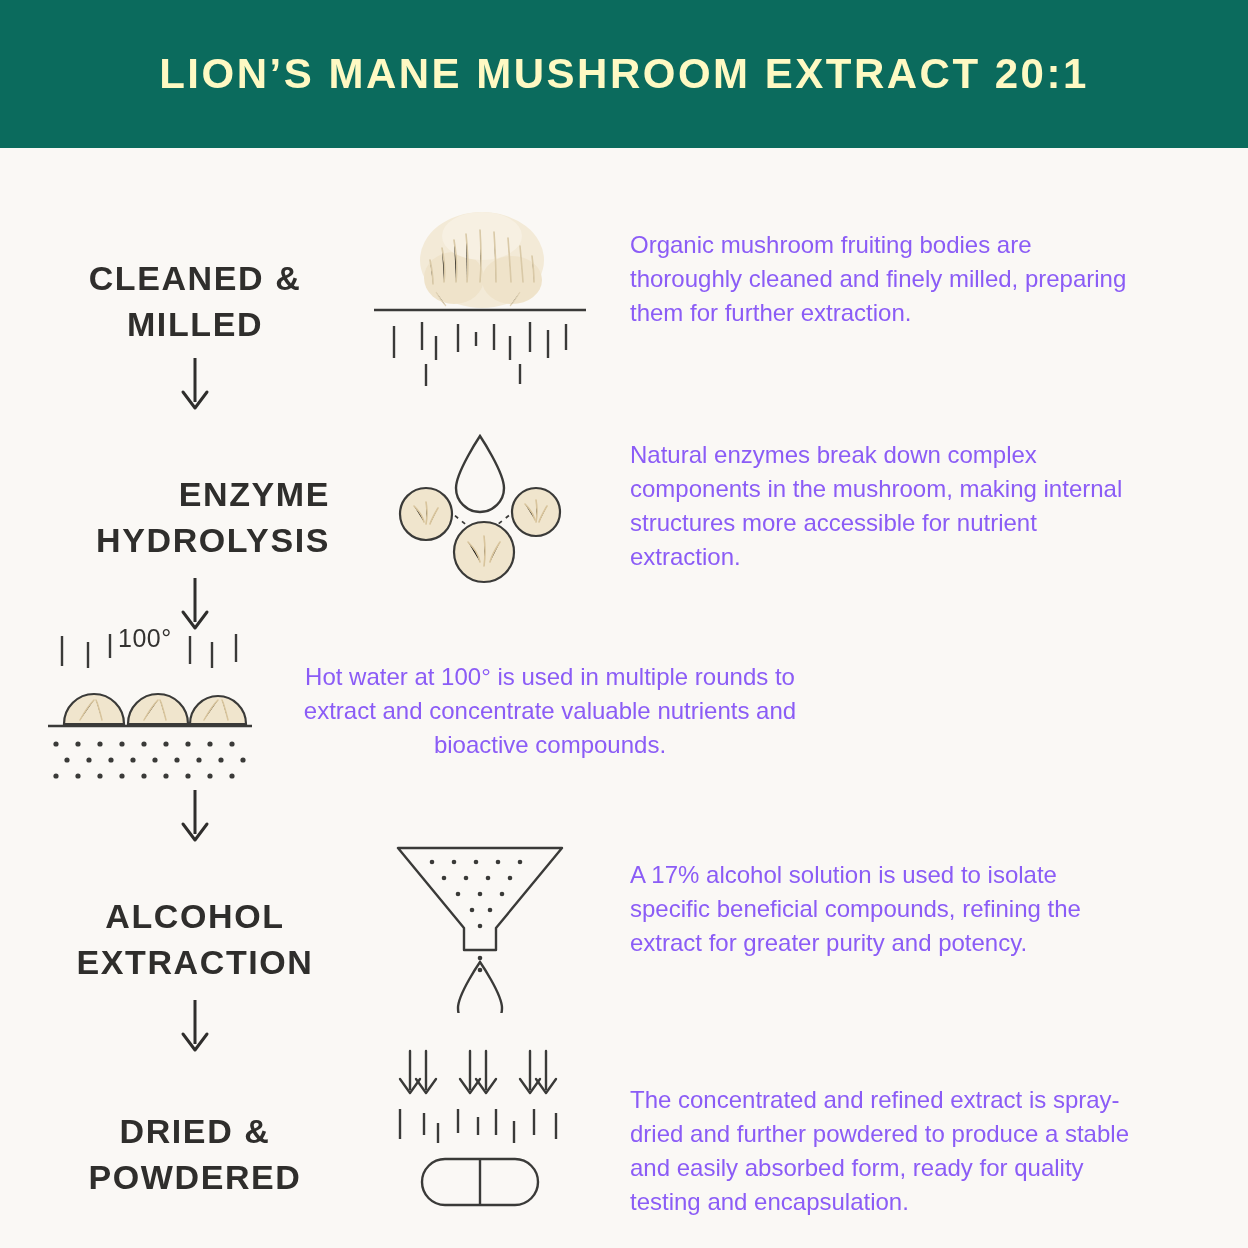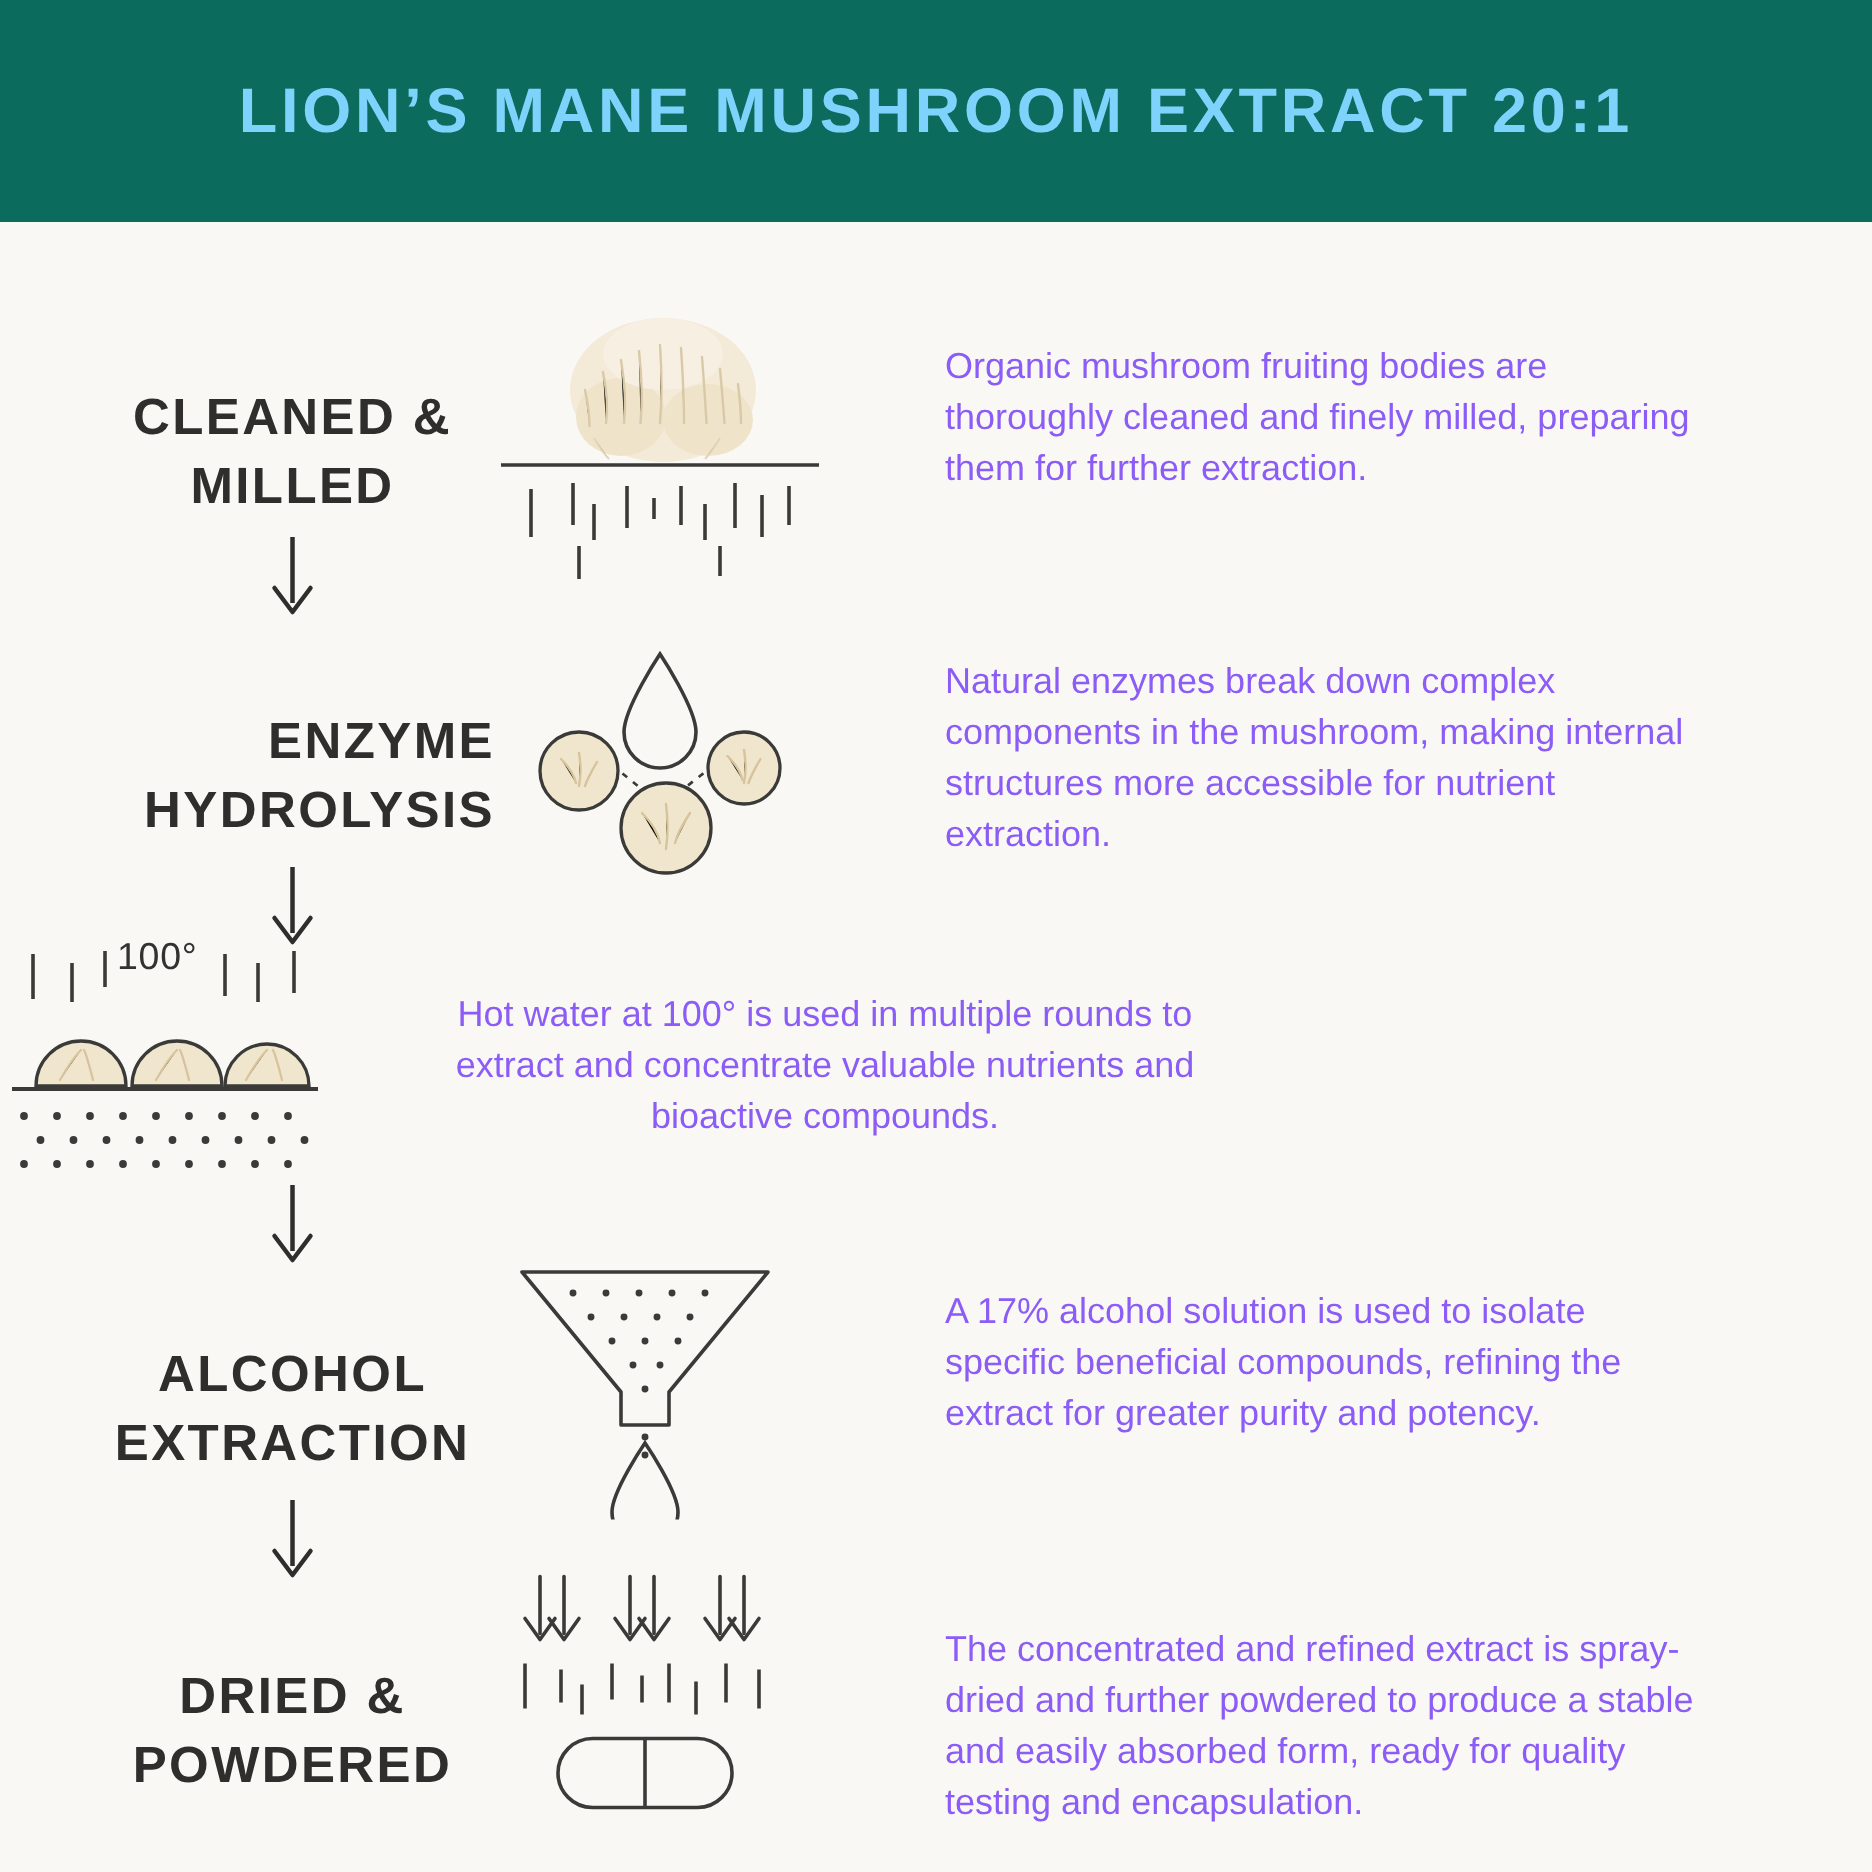--- a/index.html
+++ b/index.html
@@ -27,21 +27,21 @@
     top: 0;
     width: 1248px;
     height: 148px;
     background: #0b6b5d;
     display: flex;
     align-items: center;
     justify-content: center;
     text-align: center;
   }
   .header-title {
-    color: #7dd3fc;
+    color: #fef9c3;
     font-size: 42px;
     font-weight: bold;
     letter-spacing: 2.5px;
     line-height: 1.25;
     text-transform: uppercase;
     padding: 0 40px;
     font-family: "Liberation Sans", sans-serif;
   }
   
   .steps {
@@ -67,21 +67,21 @@
     font-size: 34px;
     font-weight: bold;
     letter-spacing: 1.6px;
     line-height: 1.35;
     color: #2f2e2c;
     text-transform: uppercase;
   }
   .step-icon {
     width: 300px;
     display: flex;
-    justify-content: flex-start;
+    justify-content: center;
     align-items: flex-start;
   }
   .step-text {
     width: 560px;
     padding-right: 60px;
     box-sizing: border-box;
     font-size: 24px;
     line-height: 1.42;
     color: #8b5cf6;
   }

